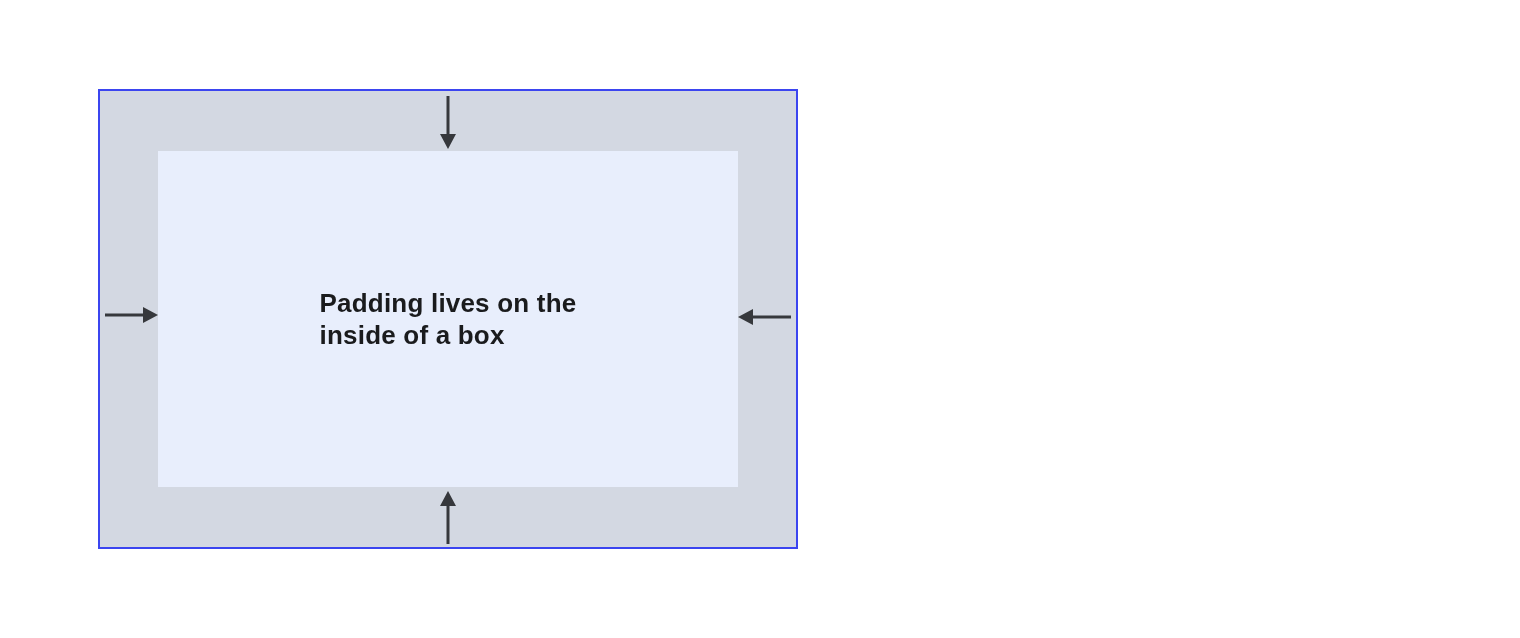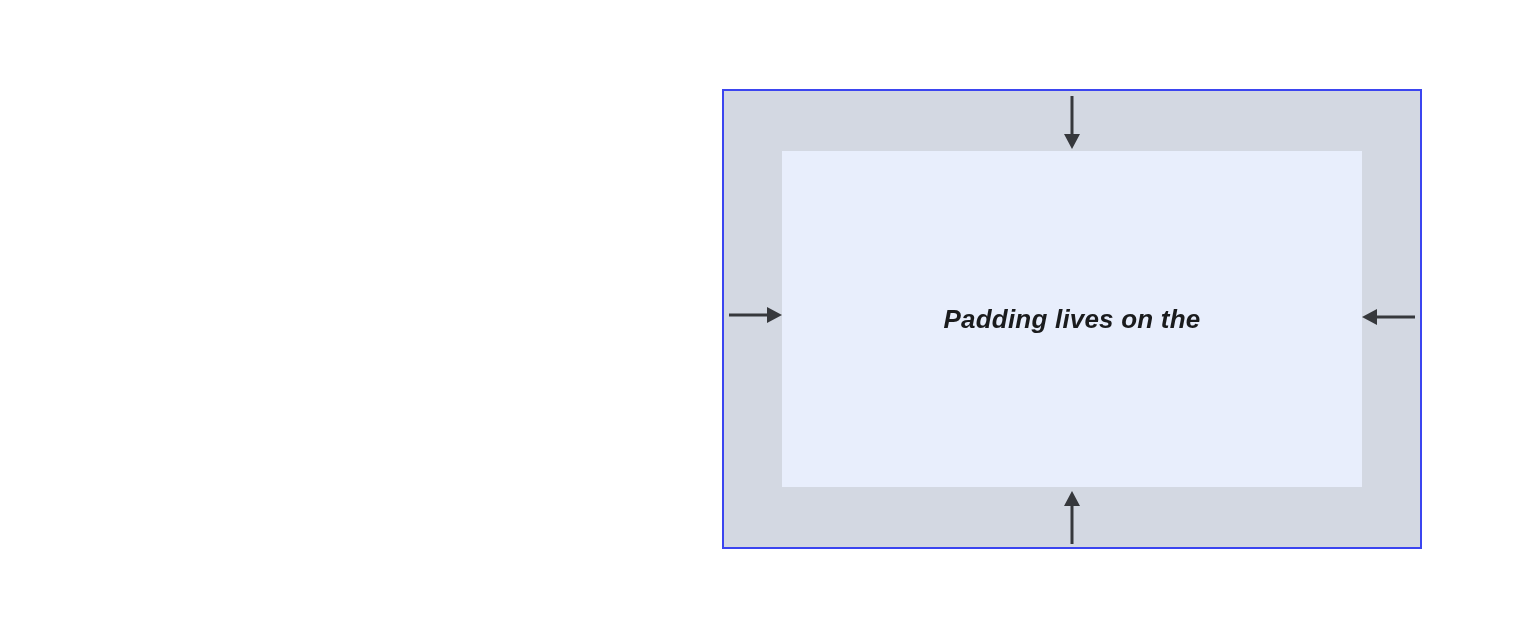--- a/index.html
+++ b/index.html
@@ -12,22 +12,21 @@
   body {
     display: flex;
     align-items: center;
     justify-content: center;
   }
   .stage {
     width: 1324px;
     height: 638px;
     display: flex;
     align-items: center;
-    justify-content: flex-end;
-    font-style: italic;
+    justify-content: flex-start;
   }
   .outer-box {
     position: relative;
     width: 700px;
     height: 460px;
     border-style: solid;
     border-width: 2px;
     padding: 60px 58px;
   }
   .inner-box {
@@ -75,16 +74,17 @@
     </svg>
 
     <svg class="arrow arrow-right" width="53" height="20" viewBox="0 0 53 20">
       <line x1="53" y1="10" x2="13" y2="10" stroke-width="3" stroke="#36383c"></line>
       <polygon points="15,2 15,18 0,10" fill="#36383c"></polygon>
     </svg>
 
     <div class="inner-box" style="background-color: rgb(232, 238, 252);">
       <div class="label" style="color: rgb(26, 27, 29);">
         <span>Padding lives on the</span><br>
+        <span>inside of a box</span>
       </div>
     </div>
   </div>
 </div>
 
 </body></html>

